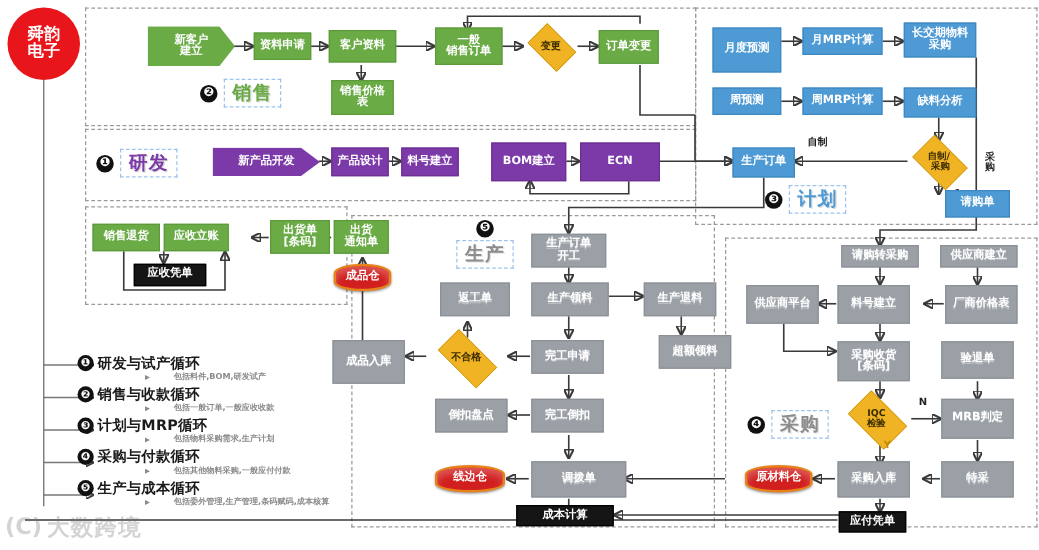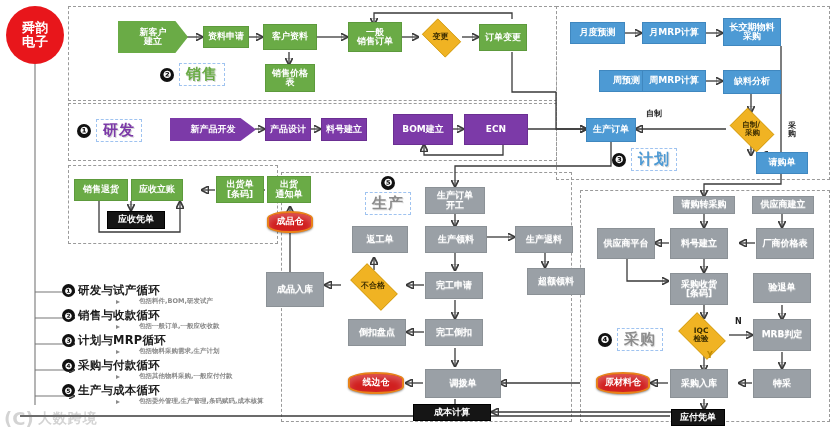--- a/index.html
+++ b/index.html
@@ -108,21 +108,21 @@
     width:0;height:0;border-left:4px solid #8a8a8a;
     border-top:2.5px solid transparent;border-bottom:2.5px solid transparent;
   }
 
   
   #wm{
     position:absolute;left:4px;top:410px;display:flex;align-items:center;gap:4px;
     opacity:.30;z-index:8;
   }
   #wm .wmark{font-size:18px;color:#6f6f6f;font-weight:700;line-height:1;}
-  #wm .wtxt{font-size:14px;color:#6f6f6f;font-weight:700;letter-spacing:1px;}
+  #wm .wtxt{font-size:18px;color:#6f6f6f;font-weight:700;letter-spacing:1px;}
 
   
   #wires{position:absolute;left:0;top:0;width:831px;height:440px;z-index:3;}
   #wires line,#wires path,#wires polyline{fill:none;stroke:#3a3a3a;stroke-width:1.3;}
   #wires .thin{stroke:#777;stroke-width:1.1;}
   .edgelbl{
     position:absolute;font-size:8px;font-weight:700;color:#1f1f1f;z-index:6;
     white-space:pre-line;text-align:center;line-height:1.05;
   }
 </style>
@@ -291,25 +291,25 @@
 
   <div class="node green" style="left:74px;top:179px;width:54px;height:22px;">销售退货</div>
   <div class="node green" style="left:131px;top:179px;width:52px;height:22px;">应收立账</div>
   <div class="node green" style="left:216px;top:176px;width:48px;height:27px;">出货单
 [条码]</div>
   <div class="node green" style="left:267px;top:176px;width:44px;height:27px;">出货
 通知单</div>
   <div class="node black" style="left:107px;top:211px;width:58px;height:18px;font-size:9px;">应收凭单</div>
   <div class="node cyl" style="left:267px;top:211px;width:46px;height:22px;">成品仓</div>
 
-  <div class="node blue" style="left:570px;top:22px;width:55px;height:22px;">月度预测</div>
+  <div class="node blue" style="left:570px;top:22px;width:55px;height:36px;">月度预测</div>
   <div class="node blue" style="left:642px;top:22px;width:64px;height:22px;">月MRP计算</div>
   <div class="node blue" style="left:723px;top:18px;width:58px;height:28px;">长交期物料
 采购</div>
-  <div class="node blue" style="left:570px;top:70px;width:55px;height:22px;margin-left:29px;">周预测</div>
+  <div class="node blue" style="left:570px;top:70px;width:55px;height:22px;">周预测</div>
   <div class="node blue" style="left:642px;top:70px;width:64px;height:22px;">周MRP计算</div>
   <div class="node blue" style="left:723px;top:70px;width:58px;height:24px;">缺料分析</div>
   <div class="node dia" style="left:725px;top:112px;width:52px;height:34px;">
     <span class="dshape"></span>
     <span class="dtxt" style="font-size:7.5px;">自制/
 采购</span>
   </div>
   <div class="node blue" style="left:586px;top:118px;width:50px;height:24px;">生产订单</div>
   <div class="node blue" style="left:756px;top:152px;width:52px;height:22px;">请购单</div>
 

